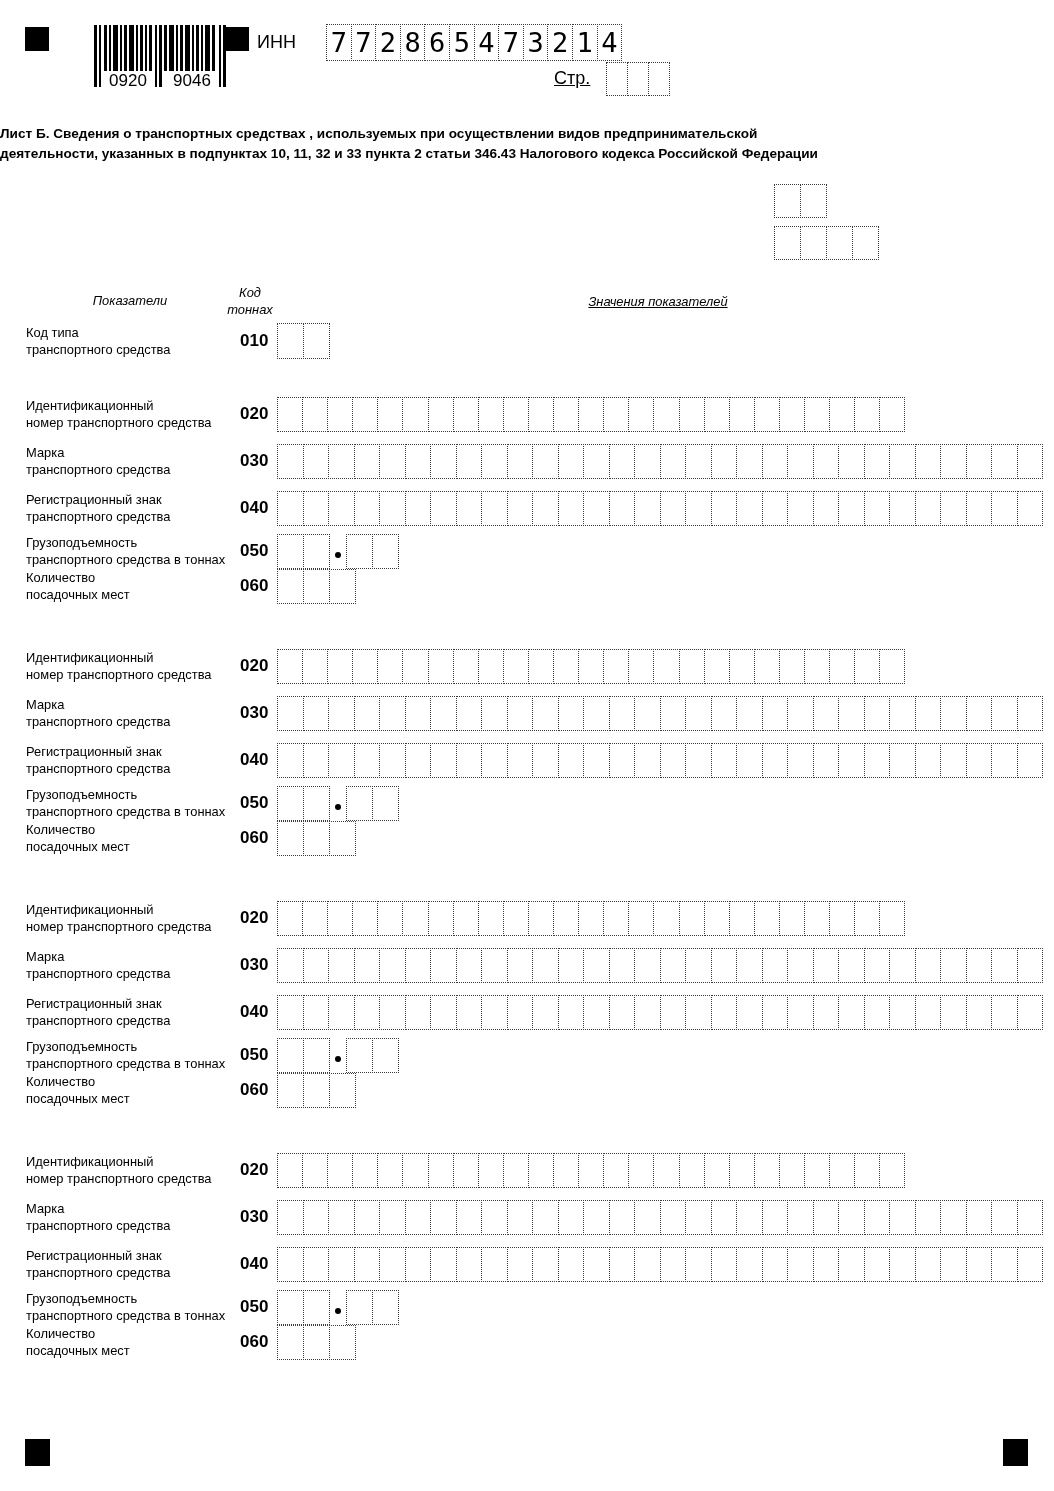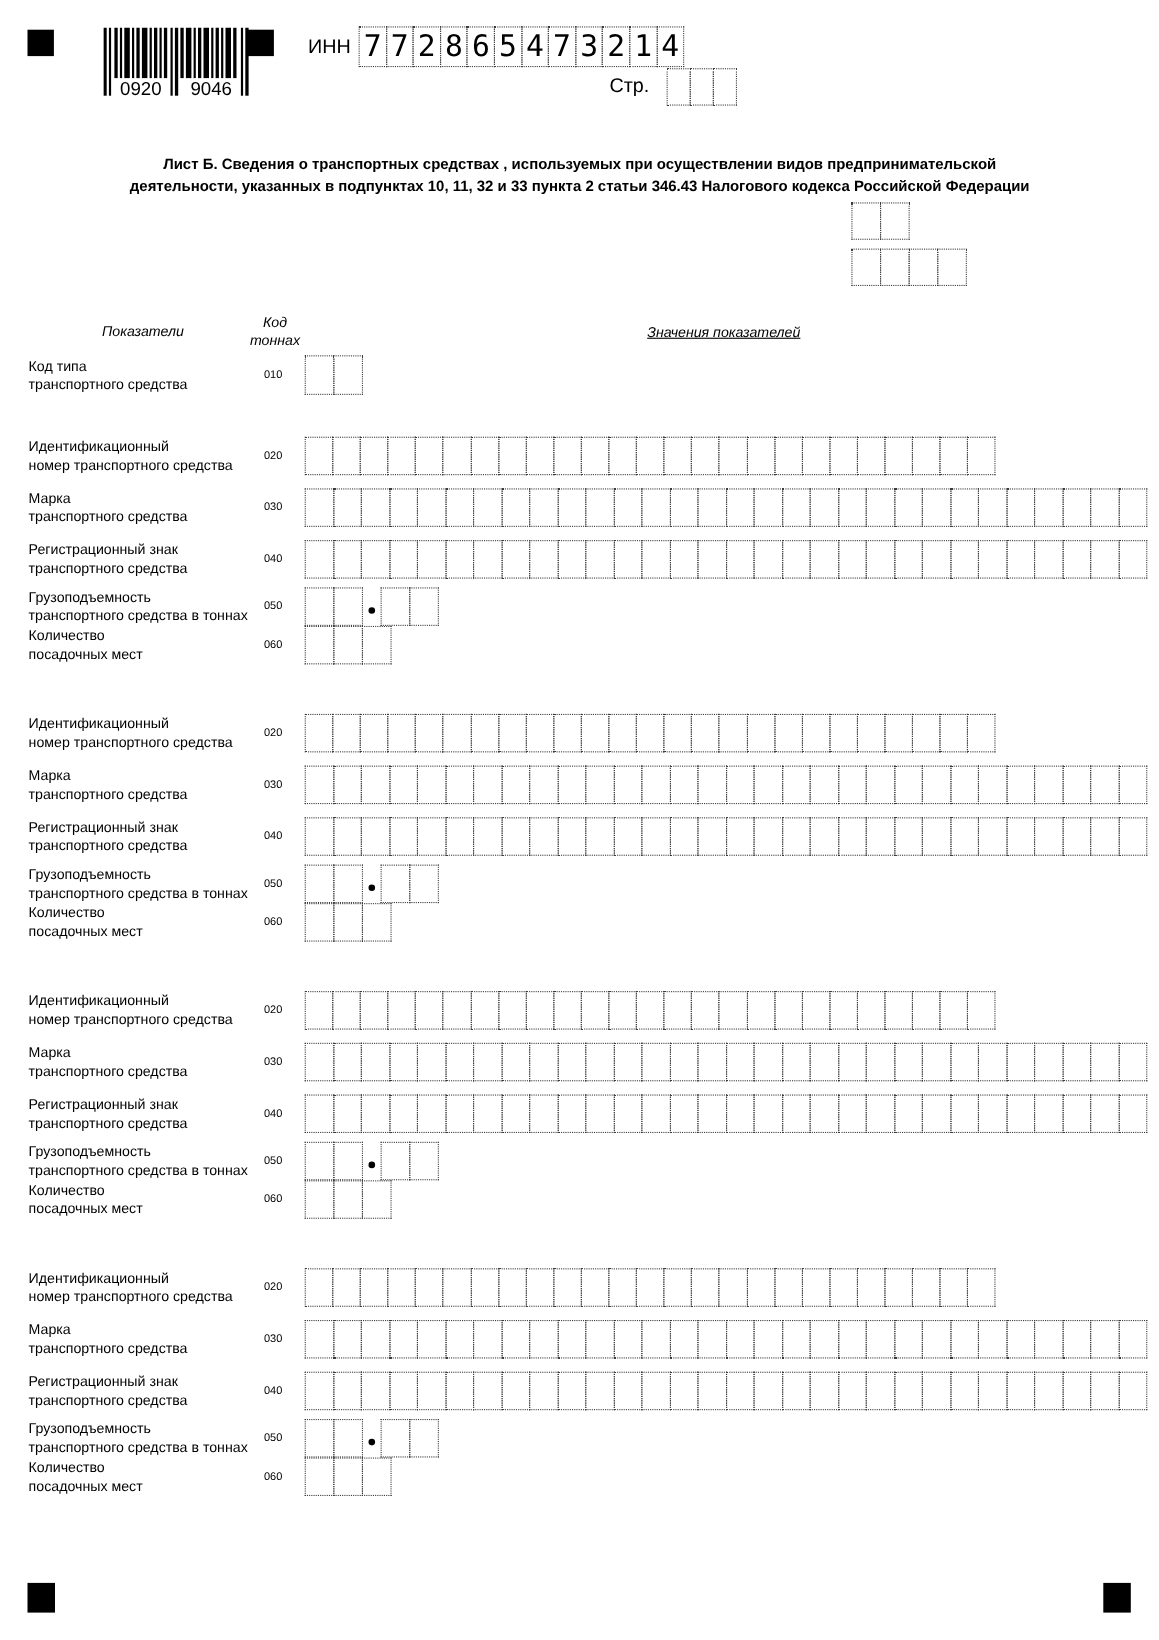--- a/index.html
+++ b/index.html
@@ -28,30 +28,30 @@
   .cells-010 { --cw:27px; --ch:36px; }
   .cells-20  { --cw:26.1px; --ch:35px; }
   .cells-30  { --cw:26.5px; --ch:35px; }
   .cells-ton { --cw:27px; --ch:35px; }
   .cells-seat{ --cw:27px; --ch:35px; }
 
   .inn-label { font-size:18px; }
   .pg-label  { font-size:18px; }
 
   .title {
-    left:0; right:0; top:140px; text-align:center;
+    left:0; right:0; top:124px; 
     font-weight:bold; font-size:13.6px; line-height:19.5px; white-space:pre-line;
   }
   .lbl { font-size:12.9px; line-height:17px; white-space:pre-line; }
   .lbl-wide { line-height:24px; }
   .hdr { font-style:italic; font-size:12.9px; line-height:17px; text-align:center; white-space:pre-line; }
 
   .frow { position:absolute; left:0; display:flex; align-items:center; height:36px; }
   .flabel { width:214px; font-size:12.9px; line-height:17.5px; white-space:pre-line; }
-  .fcode  { width:37px; font-size:10px; }
+  .fcode  { width:37px; font-size:17px;font-weight:bold; }
   .dec-dot { width:6px; height:6px; border-radius:50%; background:#000;
              align-self:center; margin:8px 5px 0 5px; }
 
   .block { position:absolute; left:26px; width:1016px; height:222px; }
   .r1{top:0} .r2{top:47px} .r3{top:94px} .r4{top:137px} .r5{top:172px}
   .b1{top:396px} .b2{top:648px} .b3{top:900px} .b4{top:1152px}
 
   .row010 { left:26px; top:322px; display:flex; align-items:center; height:38px; }
   .barcode-num { font-size:17px; font-family:"Liberation Sans",sans-serif; }
 </style>
@@ -90,37 +90,37 @@
           <rect x="118" y="0" width="3" height="46"></rect>
         <rect x="125" y="0" width="2" height="62"></rect>
           <rect x="129" y="0" width="3" height="62"></rect>
       </g>
       <text class="barcode-num" x="34" y="61" text-anchor="middle">0920</text>
       <text class="barcode-num" x="98" y="61" text-anchor="middle">9046</text>
     </svg>
   </div>
   <div class="sq" style="left:225px; top:27px;"></div>
 
-  <div class="abs inn-label" style="left:280px; top:32px;">ИНН</div>
+  <div class="abs inn-label" style="left:257px; top:32px;">ИНН</div>
   <div class="abs cells cells-inn" style="left:326px; top:24px;">
       <div class="cell">7</div>
       <div class="cell">7</div>
       <div class="cell">2</div>
       <div class="cell">8</div>
       <div class="cell">6</div>
       <div class="cell">5</div>
       <div class="cell">4</div>
       <div class="cell">7</div>
       <div class="cell">3</div>
       <div class="cell">2</div>
       <div class="cell">1</div>
       <div class="cell">4</div>
     </div>
 
-  <div class="abs pg-label" style="left:554px; top:68px;">Стр.</div>
+  <div class="abs pg-label" style="left:554px; top:68px;text-decoration:underline;">Стр.</div>
   <div class="abs cells cells-page" style="left:606px; top:62px;">
       <div class="cell"></div>
       <div class="cell"></div>
       <div class="cell"></div>
     </div>
 
   <div class="abs title">Лист Б. Сведения о транспортных средствах , используемых при осуществлении видов предпринимательской
 деятельности, указанных в подпунктах 10, 11, 32 и 33 пункта 2 статьи 346.43 Налогового кодекса Российской Федерации</div>
 
   <div class="abs cells cells-sm" style="left:774px; top:184px;">

